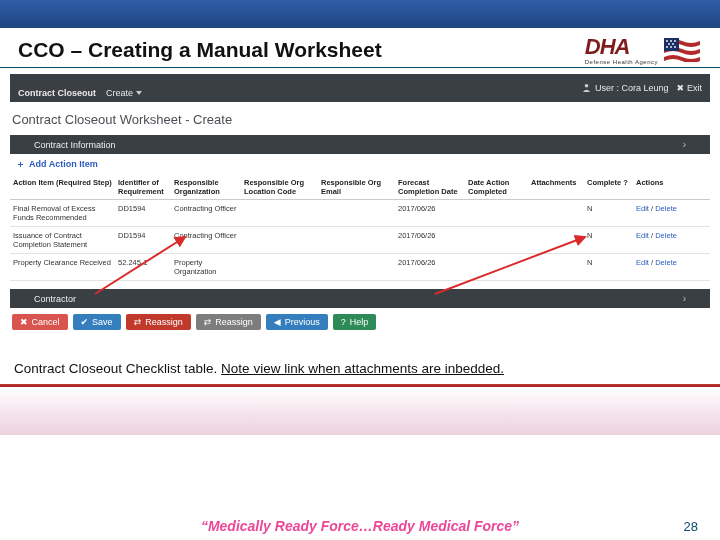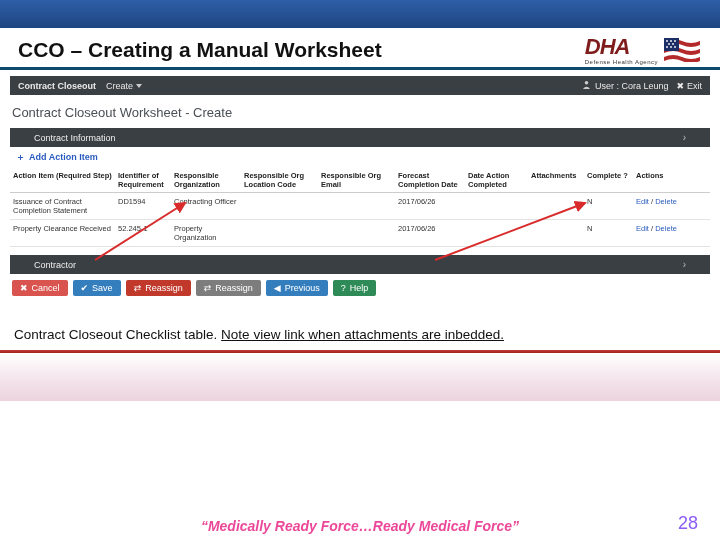--- a/index.html
+++ b/index.html
@@ -1,30 +1,30 @@
 <!DOCTYPE html>
 <html><head>
 <meta charset="utf-8">
 <style>
   * { box-sizing: border-box; margin: 0; padding: 0; }
   body { font-family: Arial, Helvetica, sans-serif; background: #fff; width: 720px; height: 540px; overflow: hidden; position: relative; }
 
   .top-bar { height: 28px; background: linear-gradient(#2f5ea8, #1d4580); }
 
-  .title-row { display: flex; align-items: center; justify-content: space-between; padding: 6px 20px 2px 18px; border-bottom: 3px solid #0c4a6e; }
+  .title-row { display: flex; align-items: center; justify-content: space-between; padding: 6px 20px 2px 18px; border-bottom: 1px solid #0c4a6e; }
   .title-row h1 { font-size: 21px; font-weight: bold; color: #111; }
   .logo { display: flex; align-items: center; gap: 6px; }
   .logo-text { font-weight: 900; font-size: 22px; color: #7f1d1d; letter-spacing: -1px; font-style: italic; }
   .logo-sub { font-size: 6px; color: #333; letter-spacing: 0.5px; display:block; text-align:center; margin-top:-1px;}
   .flag { width: 36px; height: 24px; position:relative; }
   .flag svg { width:100%; height:100%; }
 
   .app { margin: 6px 10px 4px 10px; font-size: 9px; color: #333; }
   .app-bar { background: #3a3f44; color: #e9e9e9; display: flex; align-items: center; justify-content: space-between; padding: 4px 8px; font-size: 9px; }
-  .app-bar-left { display: flex; align-items: center; gap: 10px; }
+  .app-bar-left { display: flex; align-items: center; gap: 10px; margin-top: 10px; }
   .app-bar-left .brand { font-weight: bold; }
   .app-bar-left .create { display:flex; align-items:center; gap:3px;}
   .app-bar-right { display: flex; align-items: center; gap: 8px; }
   .app-bar-right .user { display:flex; align-items:center; gap:4px;}
   .caret-down { width:0;height:0;border-left:3px solid transparent;border-right:3px solid transparent;border-top:4px solid #ccc; }
 
   .sub-title { padding: 10px 2px 6px; font-size: 13px; color: #4a4f55; }
 
   .panel-hdr { background: #3a3f44; color: #eee; font-size: 9px; padding: 4px 24px; margin-top: 2px; display:flex; justify-content:space-between; align-items:center;}
   .panel-hdr .chev { font-size:10px; color:#bbb; }
@@ -49,21 +49,21 @@
   .btn.help { background: #2e8b57; }
   .btn .ic { font-size:9px; }
 
   .caption { padding: 4px 14px 4px 14px; font-size: 13.5px; color: #111; line-height: 1.25; }
   .caption .uline { text-decoration: underline; }
 
   .footer-line { height:3px; background: linear-gradient(#c53a3a,#a02020); margin-top:2px;}
   .footer-fade { height:48px; background: linear-gradient(#fff,#f3e2ea 60%, #ecd3de);}
   .footer-row { position:absolute; bottom:6px; left:0; right:0; display:flex; justify-content:center; align-items:center; }
   .motto { font-size:14px; font-style:italic; font-weight:bold; color:#ec4899; }
-  .pagenum { position:absolute; right:22px; bottom:6px; font-size:18px; color:#8b5cf6; }
+  .pagenum { position:absolute; right:22px; bottom:6px; font-size:13px; color:#0c4a6e; }
 
   .arrow { position:absolute; pointer-events:none; }
   .arrow svg { overflow:visible; }
 </style>
 </head>
 <body>
 
 <div class="top-bar"></div>
 
 <div class="title-row">
@@ -153,20 +153,32 @@
         <th>Responsible Org Email</th>
         <th>Forecast Completion Date</th>
         <th>Date Action Completed</th>
         <th>Attachments</th>
         <th>Complete ?</th>
         <th>Actions</th>
       </tr>
     </thead>
     <tbody id="cc-body">
         <tr>
+          <td>Final Removal of Excess Funds Recommended</td>
+          <td>DD1594</td>
+          <td>Contracting Officer</td>
+          <td></td>
+          <td></td>
+          <td>2017/06/26</td>
+          <td></td>
+          <td></td>
+          <td>N</td>
+          <td><a href="#">Edit</a> / <a href="#">Delete</a></td>
+        </tr>
+        <tr>
           <td>Issuance of Contract Completion Statement</td>
           <td>DD1594</td>
           <td>Contracting Officer</td>
           <td></td>
           <td></td>
           <td>2017/06/26</td>
           <td></td>
           <td></td>
           <td>N</td>
           <td><a href="#">Edit</a> / <a href="#">Delete</a></td>

